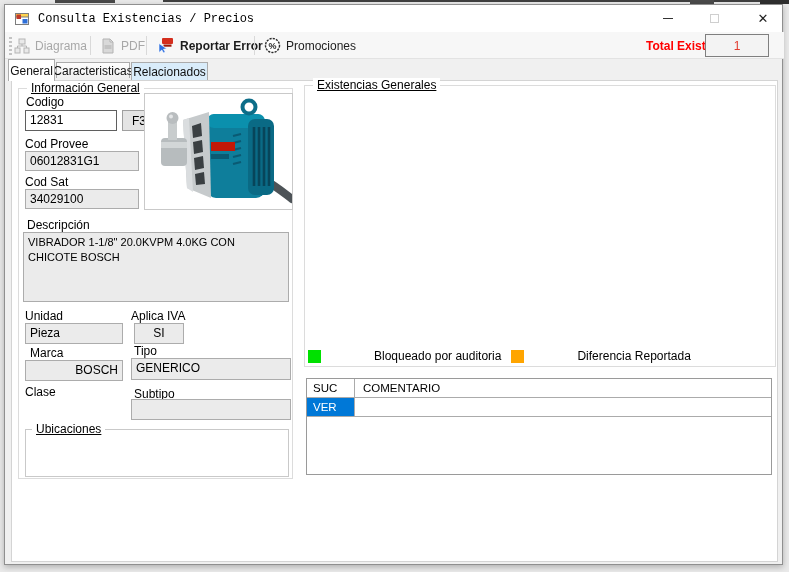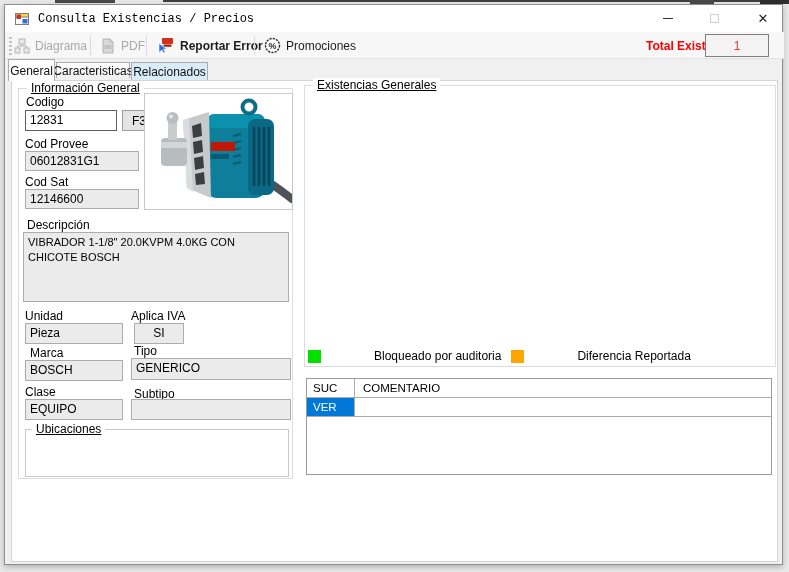--- a/index.html
+++ b/index.html
@@ -214,39 +214,38 @@
         <rect x="23" y="28" width="9" height="18" fill="#c8cccd"></rect>
         <circle cx="27.5" cy="24" r="6" fill="#b9bdbf"></circle>
         <circle cx="26" cy="22.5" r="2" fill="#e4e6e7"></circle>
       </svg>
     </div>
 
     <span class="lbl" style="left:20px;top:132px;">Cod Provee</span>
     <div class="ro" style="left:20px;top:146px;width:114px;height:20px;">06012831G1</div>
 
     <span class="lbl" style="left:20px;top:170px;">Cod Sat</span>
-    <div class="ro" style="left:20px;top:184px;width:114px;height:20px;">12146600</div>
+    <div class="ro" style="left:20px;top:184px;width:114px;height:20px;">34029100</div>
 
     <span class="lbl" style="left:22px;top:213px;">Descripción</span>
     <div class="ro descbox" style="left:18px;top:227px;width:266px;height:70px;">VIBRADOR 1-1/8" 20.0KVPM 4.0KG CON CHICOTE BOSCH</div>
 
     <span class="lbl" style="left:20px;top:304px;">Unidad</span>
     <div class="ro" style="left:20px;top:318px;width:98px;height:21px;">Pieza</div>
 
     <span class="lbl" style="left:126px;top:304px;">Aplica IVA</span>
     <div class="ro center" style="left:129px;top:318px;width:50px;height:21px;">SI</div>
 
     <span class="lbl" style="left:25px;top:341px;">Marca</span>
-    <div class="ro" style="left:20px;top:355px;width:98px;height:21px;">BOSCH</div>
+    <div class="ro" style="left:20px;top:355px;width:98px;height:21px;text-align:right;">BOSCH</div>
 
     <span class="lbl" style="left:129px;top:339px;">Tipo</span>
     <div class="ro" style="left:126px;top:353px;width:160px;height:22px;">GENERICO</div>
 
     <span class="lbl" style="left:20px;top:380px;">Clase</span>
-    <div class="ro" style="left:20px;top:394px;width:98px;height:21px;">EQUIPO</div>
 
     <span class="lbl" style="left:129px;top:382px;">Subtipo</span>
     <div class="ro" style="left:126px;top:394px;width:160px;height:21px;"></div>
 
     <div class="group" style="left:20px;top:424px;width:264px;height:48px;border-color:#c9c9c9;">
       <span class="group-label" style="left:6px;">Ubicaciones</span>
     </div>
     <table class="grid ubic-table abs" id="ubic-table" style="left:26px;top:430px;width:252px;">
       <colgroup>
           <col style="width:84px">

